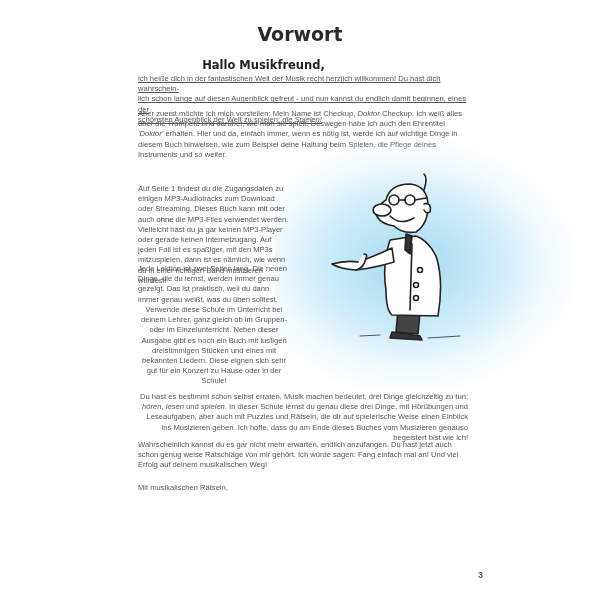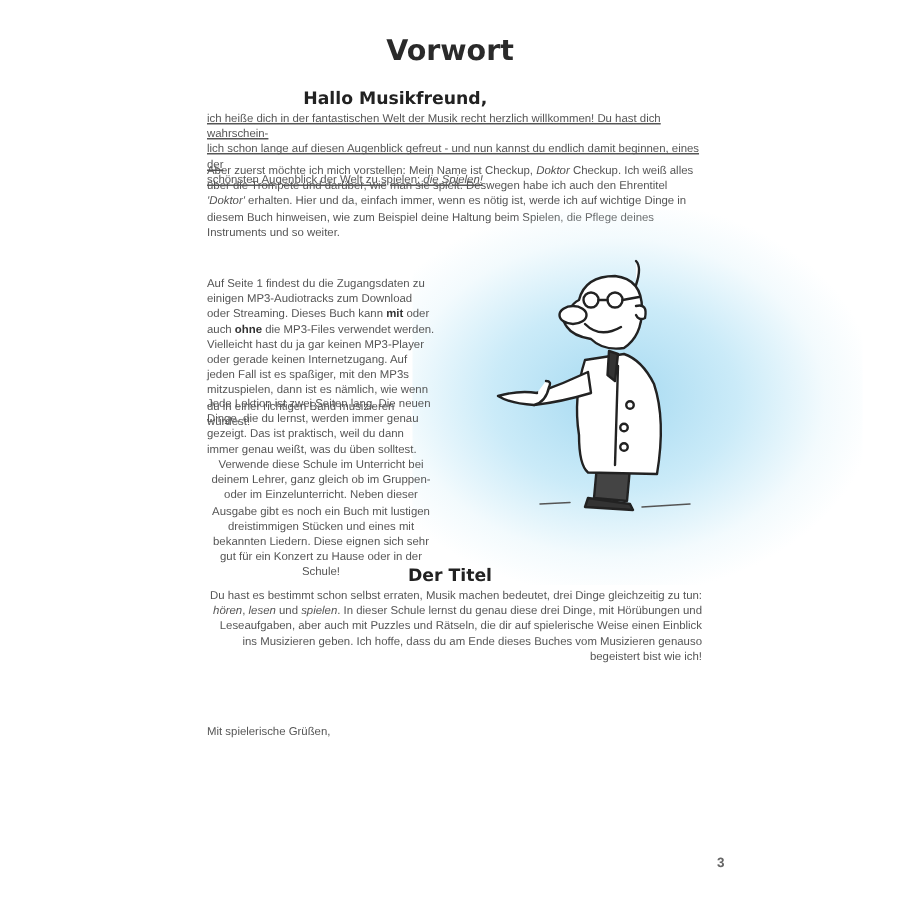--- a/index.html
+++ b/index.html
@@ -4,21 +4,21 @@
 <style>
   html, body { margin:0; padding:0; background:#ffffff; }
   body { width:600px; height:600px; position:relative; overflow:hidden;
          font-family:"Liberation Sans", sans-serif; color:#3a3a3a; }
   .page { position:absolute; inset:0; background:#fff; }
   .title { position:absolute; top:23px; left:0; width:600px; text-align:center;
            font-family:"DejaVu Sans", sans-serif; font-weight:bold; font-size:19px; color:#2a2a2a; }
   .h2 { position:absolute; font-family:"DejaVu Sans", sans-serif; font-weight:bold; font-size:11.5px; color:#222; }
   .p { position:absolute; font-size:7.6px; line-height:10.2px; color:#555; margin:0; }
   .p i { font-style:italic; }
-  .p b { font-weight:bold; color:#333; }
+  .p b { font-weight:normal; color:#333; }
   .glow { position:absolute; left:275px; top:140px; width:300px; height:250px;
           background: radial-gradient(ellipse at 45% 50%, rgba(160,215,240,0.95) 0%, rgba(185,228,246,0.75) 35%, rgba(220,242,250,0.35) 60%, rgba(255,255,255,0) 75%); }
   .illustration { position:absolute; left:320px; top:170px; width:175px; height:175px; }
   .pagenum { position:absolute; left:478px; top:570px; font-size:9px; font-weight:bold; color:#666; }
 </style>
 </head>
 <body>
 
 <div class="page">
 
@@ -77,23 +77,23 @@
       <path d="M70 46 Q80 56 94 48"></path>
 
       <path d="M104 20 Q108 8 104 4"></path>
 
       <path d="M104 34 Q112 32 110 42 Q106 44 104 40"></path>
 
       <path d="M40 166 L60 165 M108 168 L140 166" stroke="#555" stroke-width="1"></path>
     </g>
   </svg>
 
-  <div class="h2" style="left:0;width:600px;text-align:center;top:376px;">Der Titel</div>
 
   <p class="p" style="left:138px;top:392px;width:330px;text-align:right;">
     <span>Du hast es bestimmt schon selbst erraten, Musik machen bedeutet, drei Dinge gleichzeitig zu tun: </span><i>hören</i><span>, </span><i>lesen</i><span> und </span><i>spielen</i><span>. In dieser Schule lernst du genau diese drei Dinge, mit Hörübungen und Leseaufgaben, aber auch mit Puzzles und Rätseln, die dir auf spielerische Weise einen Einblick ins Musizieren geben. Ich hoffe, dass du am Ende dieses Buches vom Musizieren genauso begeistert bist wie ich!</span>
   </p>
 
+  <p class="p" style="left:138px;top:440px;width:330px;">Wahrscheinlich kannst du es gar nicht mehr erwarten, endlich anzufangen. Du hast jetzt auch schon genug weise Ratschläge von mir gehört. Ich würde sagen: Fang einfach mal an! Und viel Erfolg auf deinem musikalischen Weg!</p>
 
-  <p class="p" style="left:138px;top:483px;width:200px;">Mit spielerische Grüßen,</p>
+  <p class="p" style="left:138px;top:483px;width:200px;">Mit musikalischen Rätseln,</p>
 
   <div class="pagenum">3</div>
 </div>
 
 </body></html>

